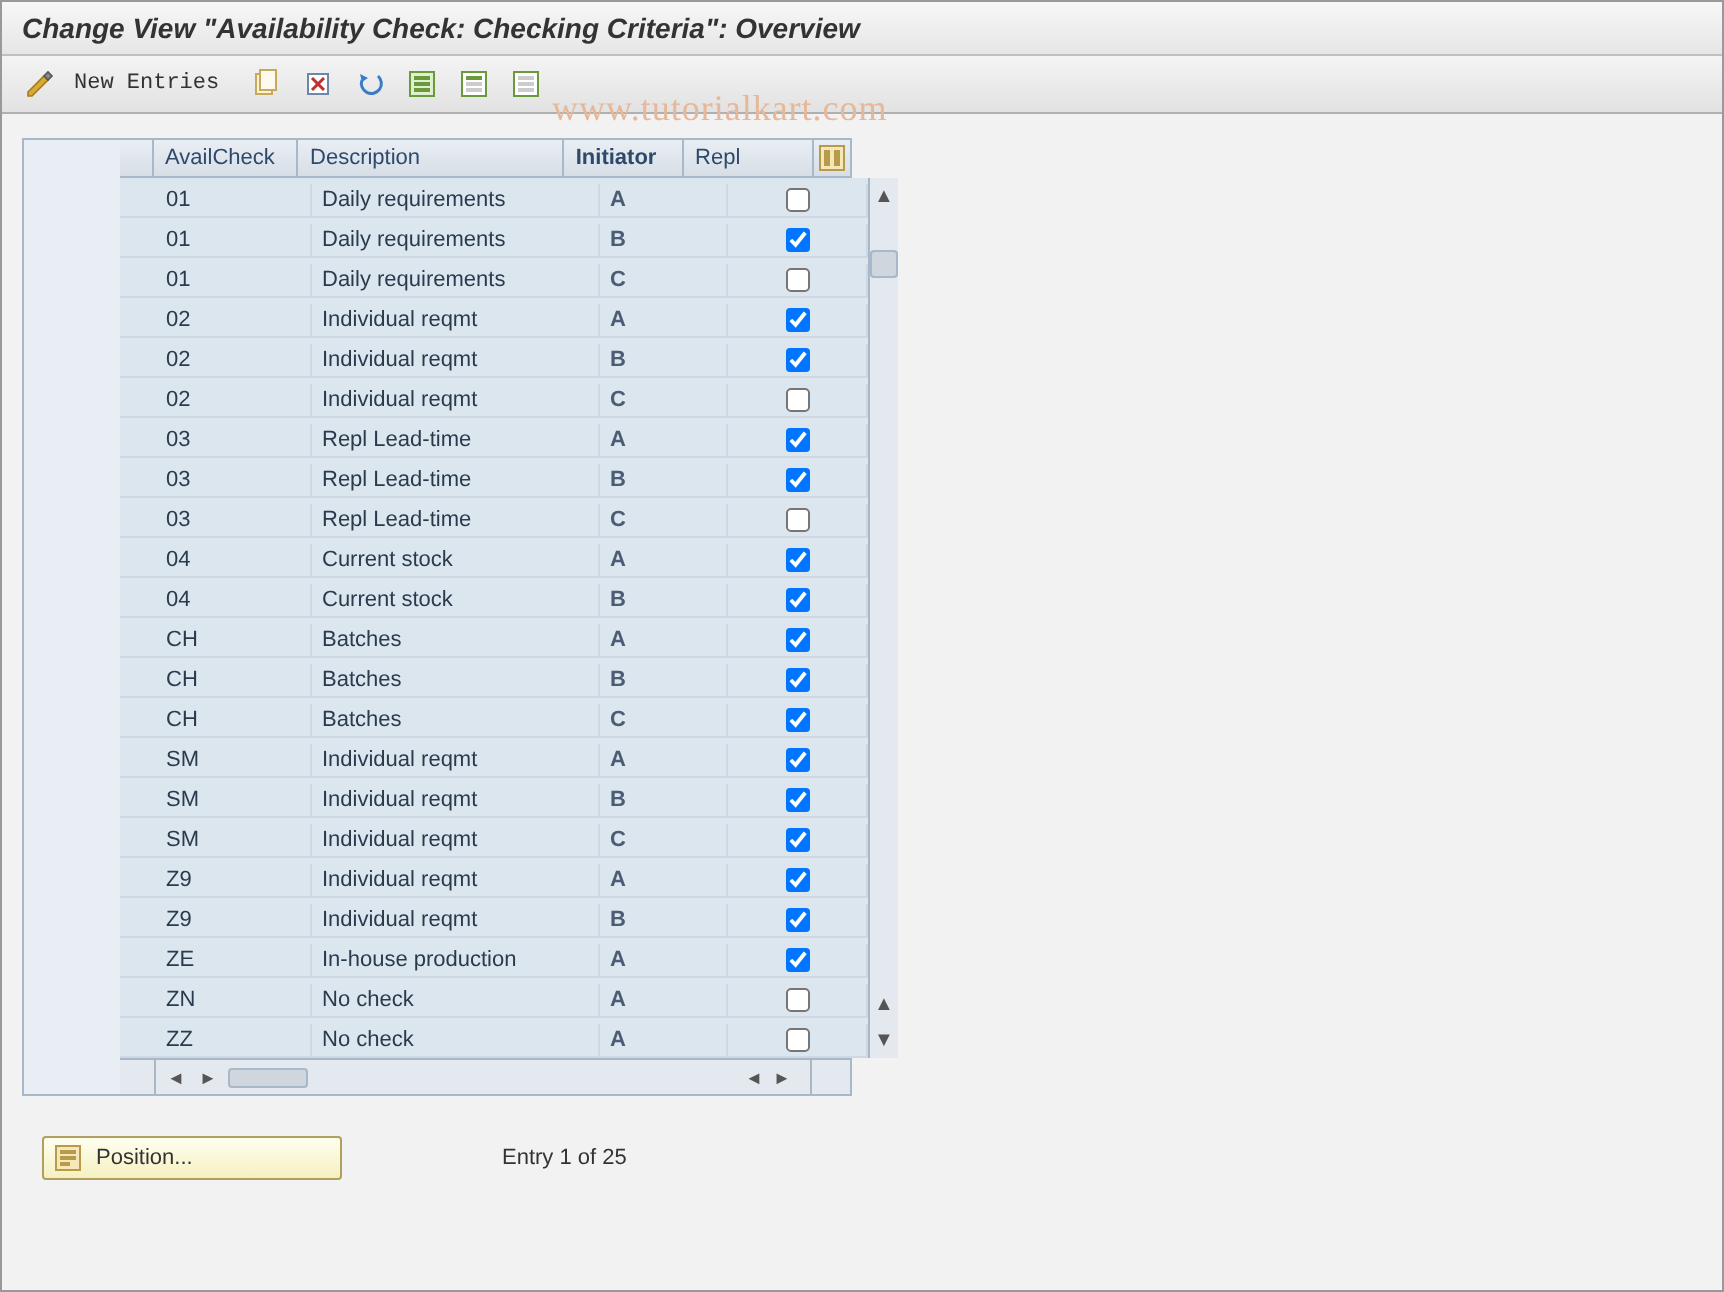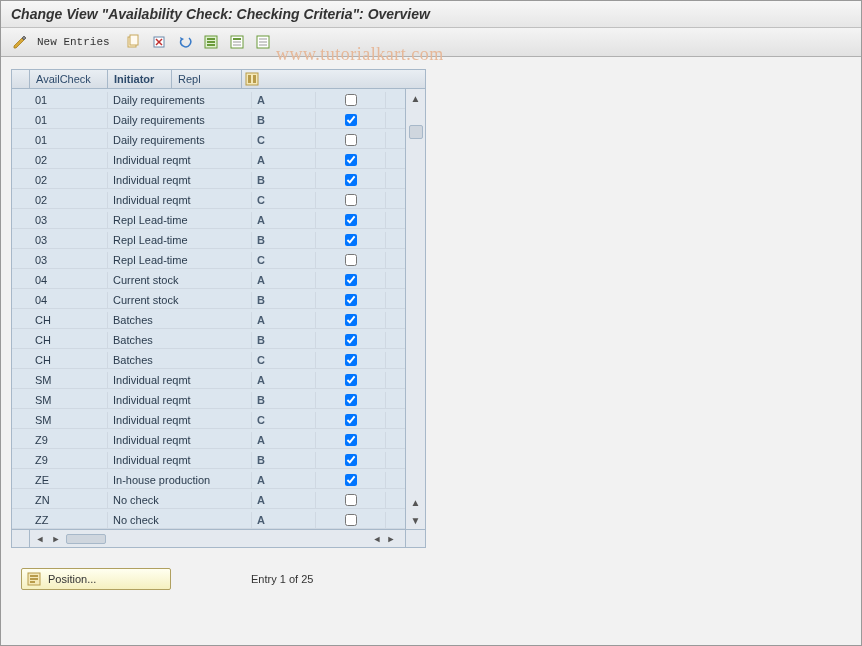--- a/index.html
+++ b/index.html
@@ -60,20 +60,21 @@
     pointer-events: none;
   }
   .content {
     padding: 12px 10px;
   }
   .grid-wrap {
     background: #e8eef4;
     border: 1px solid #a7b8c9;
     width: 415px;
     position: relative;
+    padding-left: 48px;
   }
   .grid-header {
     display: flex;
     background: linear-gradient(#e9eef3, #d7dee6);
     border-bottom: 1px solid #a7b8c9;
   }
   .grid-header .hcell {
     padding: 3px 6px;
     border-right: 1px solid #a7b8c9;
     color: #2d4a6b;
@@ -268,20 +269,21 @@
   </span>
 
   <div class="watermark">www.tutorialkart.com</div>
 </div>
 
 <div class="content">
   <div class="grid-wrap">
     <div class="grid-header">
       <div class="hcorner"></div>
       <div class="hcell w-avail">AvailCheck</div>
+      <div class="hcell w-desc">Description</div>
       <div class="hcell w-init">Initiator</div>
       <div class="hcell w-block">Repl</div>
       <div class="hsettings">
         <svg width="14" height="14">
             <rect x="1" y="1" width="12" height="12" fill="#f4e8b8" stroke="#b89b4a"></rect>
             <rect x="3" y="3" width="3" height="8" fill="#b89b4a"></rect>
             <rect x="8" y="3" width="3" height="8" fill="#b89b4a"></rect>
           </svg>
       </div>
     </div>

